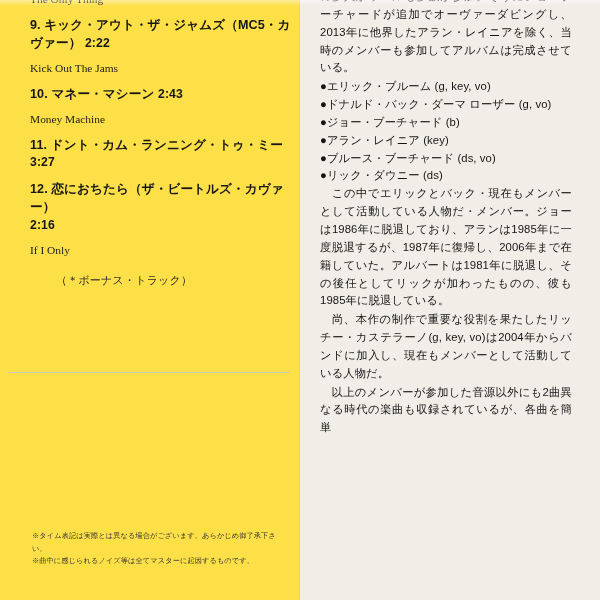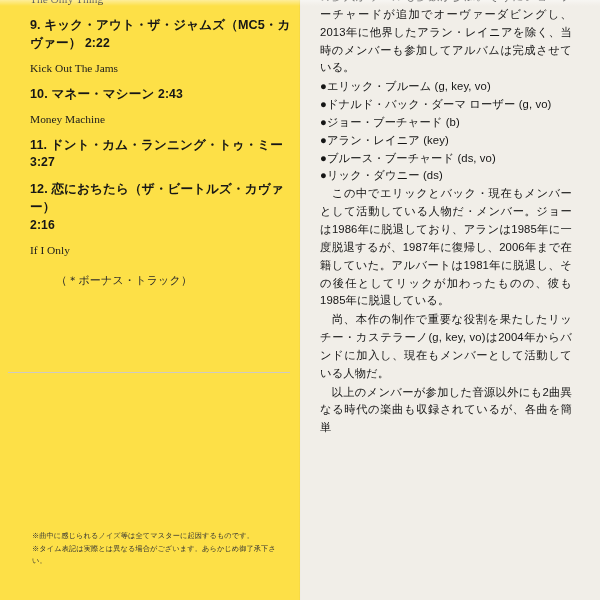--- a/index.html
+++ b/index.html
@@ -179,22 +179,22 @@
         <div class="track-sub">If I Only</div>
       </div>
 
 
       <div class="bonus-note">（＊ボーナス・トラック）</div>
     </div>
 
     <div class="rule"></div>
 
     <div class="footnotes">
+      <div>※タイム表記は実際とは異なる場合がございます。あらかじめ御了承下さい。</div>
       <div>※曲中に感じられるノイズ等は全てマスターに起因するものです。</div>
-      <div>※タイム表記は実際とは異なる場合がございます。あらかじめ御了承下さい。</div>
     </div>
   </div>
 
   <div class="right-col">
     <div class="right-inner">
       <p class="para">の多人かウェルも多数が参加。そうにジョーブーチャードが追加でオーヴァーダビングし、2013年に他界したアラン・レイニアを除く、当時のメンバーも参加してアルバムは完成させている。</p>
       <ul class="member-list">
         <li>●エリック・ブルーム (g, key, vo)</li>
         <li>●ドナルド・バック・ダーマ ローザー (g, vo)</li>
         <li>●ジョー・ブーチャード (b)</li>

